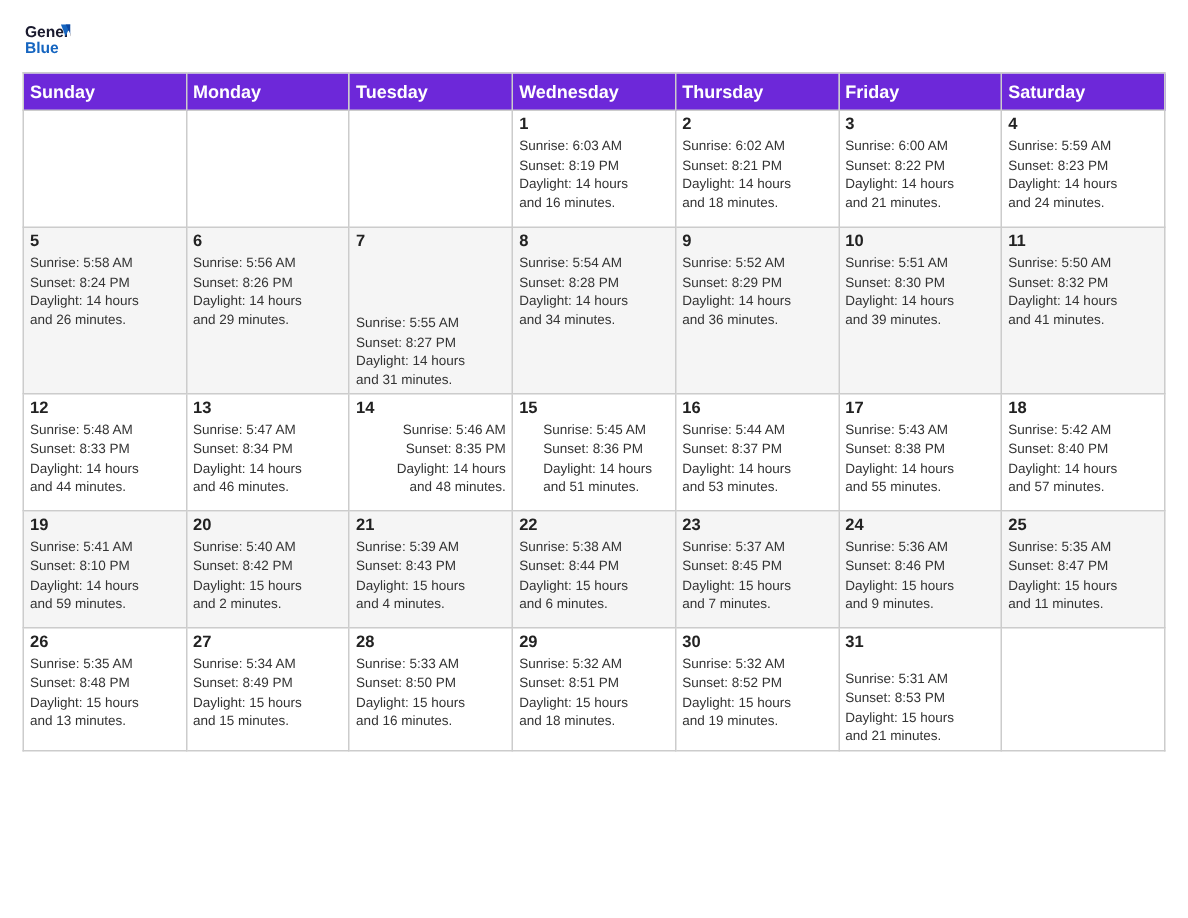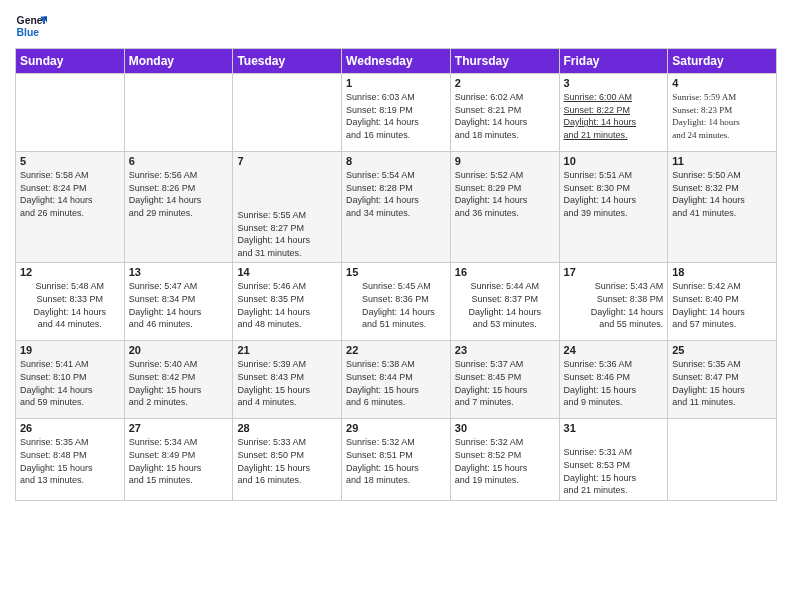--- a/index.html
+++ b/index.html
@@ -124,28 +124,28 @@
           </td>
           <td>
             <div class="day-num">2</div>
             <div class="day-info" style="white-space: pre-line;">Sunrise: 6:02 AM
 Sunset: 8:21 PM
 Daylight: 14 hours
 and 18 minutes.</div>
           </td>
           <td>
             <div class="day-num">3</div>
-            <div class="day-info" style="white-space: pre-line; text-decoration: underline;">Sunrise: 6:00 AM
+            <div class="day-info" style="white-space: pre-line;">Sunrise: 6:00 AM
 Sunset: 8:22 PM
 Daylight: 14 hours
 and 21 minutes.</div>
           </td>
           <td>
             <div class="day-num">4</div>
-            <div class="day-info" style="white-space: pre-line; font-family: Liberation Serif, serif;">Sunrise: 5:59 AM
+            <div class="day-info" style="white-space: pre-line;">Sunrise: 5:59 AM
 Sunset: 8:23 PM
 Daylight: 14 hours
 and 24 minutes.</div>
           </td>
         </tr>
         <tr>
           <td>
             <div class="day-num">5</div>
             <div class="day-info" style="white-space: pre-line;">Sunrise: 5:58 AM
 Sunset: 8:24 PM
@@ -191,56 +191,56 @@
             <div class="day-num">11</div>
             <div class="day-info" style="white-space: pre-line;">Sunrise: 5:50 AM
 Sunset: 8:32 PM
 Daylight: 14 hours
 and 41 minutes.</div>
           </td>
         </tr>
         <tr>
           <td>
             <div class="day-num">12</div>
-            <div class="day-info" style="white-space: pre-line; text-align: center;">Sunrise: 5:48 AM
+            <div class="day-info" style="white-space: pre-line;">Sunrise: 5:48 AM
 Sunset: 8:33 PM
 Daylight: 14 hours
 and 44 minutes.</div>
           </td>
           <td>
             <div class="day-num">13</div>
             <div class="day-info" style="white-space: pre-line;">Sunrise: 5:47 AM
 Sunset: 8:34 PM
 Daylight: 14 hours
 and 46 minutes.</div>
           </td>
           <td>
             <div class="day-num">14</div>
-            <div class="day-info" style="white-space: pre-line;">Sunrise: 5:46 AM
+            <div class="day-info" style="white-space: pre-line; text-align: right;">Sunrise: 5:46 AM
 Sunset: 8:35 PM
 Daylight: 14 hours
 and 48 minutes.</div>
           </td>
           <td>
             <div class="day-num">15</div>
             <div class="day-info" style="white-space: pre-line; margin-left: 16px;">Sunrise: 5:45 AM
 Sunset: 8:36 PM
 Daylight: 14 hours
 and 51 minutes.</div>
           </td>
           <td>
             <div class="day-num">16</div>
-            <div class="day-info" style="white-space: pre-line; text-align: center;">Sunrise: 5:44 AM
+            <div class="day-info" style="white-space: pre-line;">Sunrise: 5:44 AM
 Sunset: 8:37 PM
 Daylight: 14 hours
 and 53 minutes.</div>
           </td>
           <td>
             <div class="day-num">17</div>
-            <div class="day-info" style="white-space: pre-line; text-align: right;">Sunrise: 5:43 AM
+            <div class="day-info" style="white-space: pre-line;">Sunrise: 5:43 AM
 Sunset: 8:38 PM
 Daylight: 14 hours
 and 55 minutes.</div>
           </td>
           <td>
             <div class="day-num">18</div>
             <div class="day-info" style="white-space: pre-line;">Sunrise: 5:42 AM
 Sunset: 8:40 PM
 Daylight: 14 hours
 and 57 minutes.</div>

